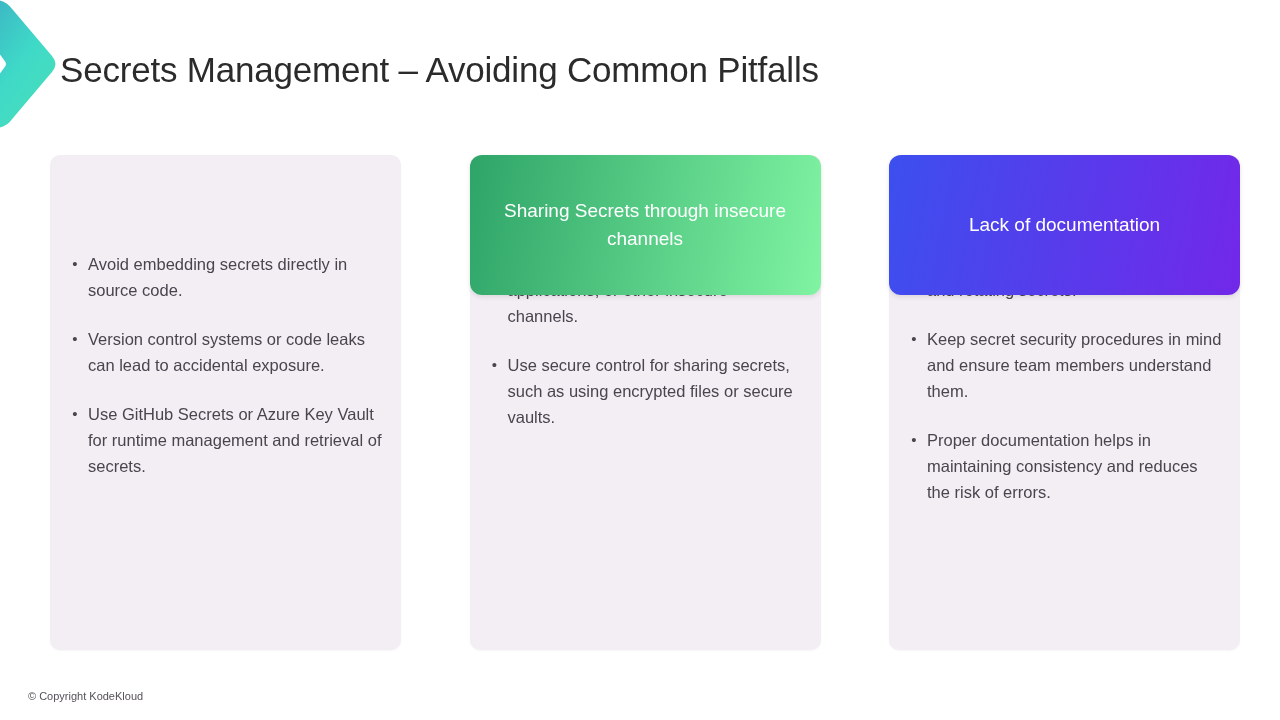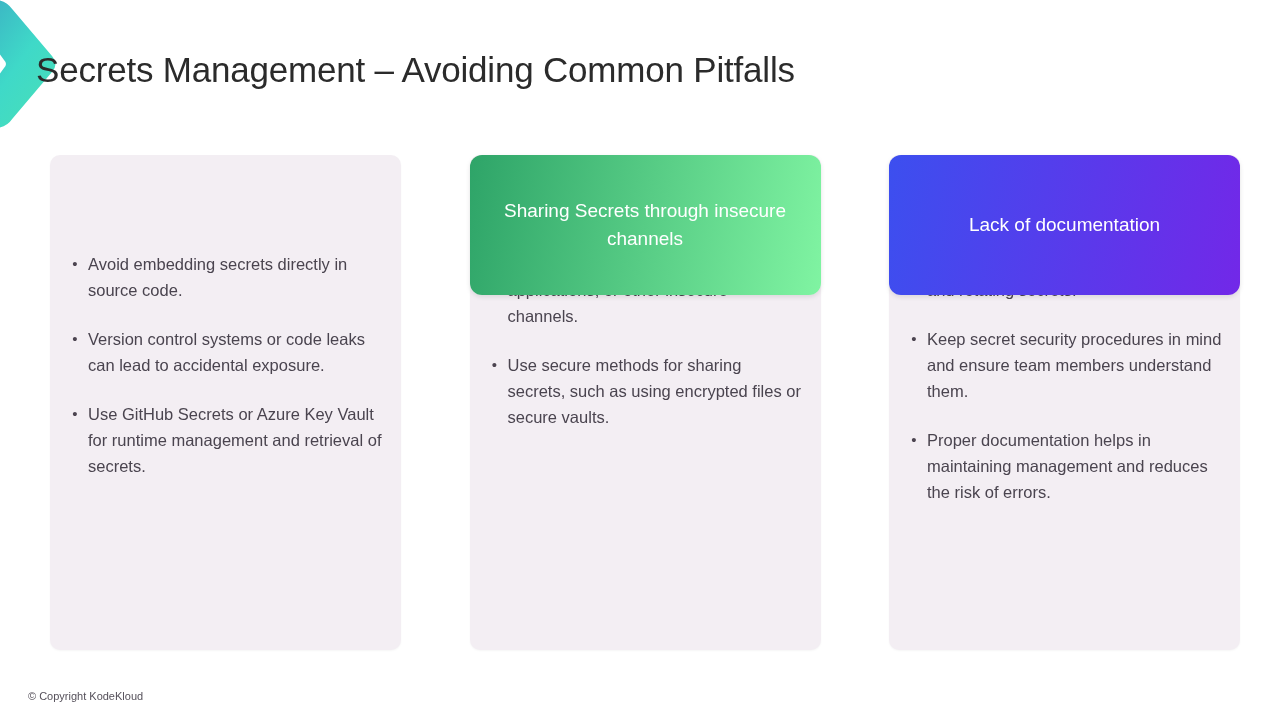--- a/index.html
+++ b/index.html
@@ -22,21 +22,21 @@
     left: -34px;
     top: -6px;
     width: 96px;
     height: 136px;
     pointer-events: none;
   }
 
   
   .slide-title {
     position: absolute;
-    left: 36px;
+    left: 60px;
     top: 50px;
     font-size: 35px;
     line-height: 1.15;
     font-weight: 400;
     color: #2b2b2b;
     letter-spacing: -0.2px;
     white-space: nowrap;
   }
 
   
@@ -167,21 +167,21 @@
 
   <div class="card">
     <div class="card-body">
       <ul class="bullets">
         <li class="bullet">
           <span class="bullet-dot">•</span>
           <span class="bullet-text">Do not share secrets via email, chat applications, or other insecure channels.</span>
         </li>
         <li class="bullet">
           <span class="bullet-dot">•</span>
-          <span class="bullet-text">Use secure methods for sharing secrets, such as using encrypted files or secure vaults.</span>
+          <span class="bullet-text">Use secure control for sharing secrets, such as using encrypted files or secure vaults.</span>
         </li>
       </ul>
     </div>
     <div class="card-header grad-green">
       <div class="card-header-text">Sharing Secrets through insecure channels</div>
     </div>
   </div>
 
   <div class="card">
     <div class="card-body">
@@ -189,21 +189,21 @@
         <li class="bullet">
           <span class="bullet-dot">•</span>
           <span class="bullet-text">Document the process for managing and rotating secrets.</span>
         </li>
         <li class="bullet">
           <span class="bullet-dot">•</span>
           <span class="bullet-text">Keep secret security procedures in mind and ensure team members understand them.</span>
         </li>
         <li class="bullet">
           <span class="bullet-dot">•</span>
-          <span class="bullet-text">Proper documentation helps in maintaining management and reduces the risk of errors.</span>
+          <span class="bullet-text">Proper documentation helps in maintaining consistency and reduces the risk of errors.</span>
         </li>
       </ul>
     </div>
     <div class="card-header grad-purple">
       <div class="card-header-text">Lack of documentation</div>
     </div>
   </div>
 
 </div>
 

